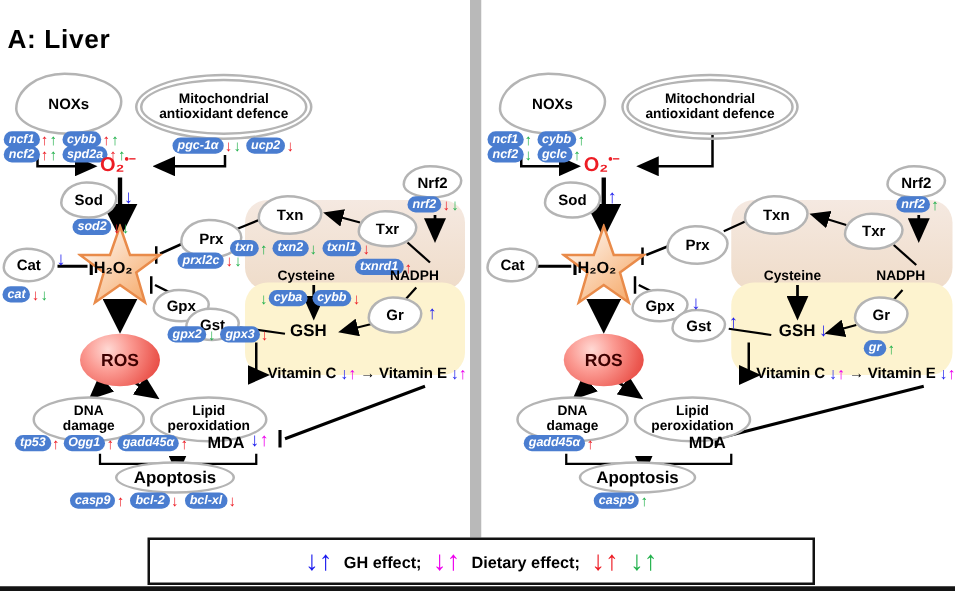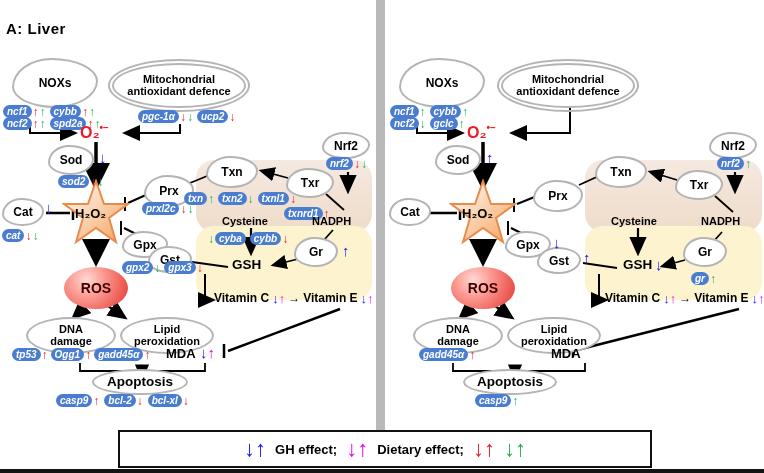--- a/index.html
+++ b/index.html
@@ -2,21 +2,21 @@
 <html style="--b: #1a1aee; --m: #ee00ee; --r: #ed1c24; --g: #22b14c; --badge: #4a7dd0;"><head>
 <meta charset="utf-8">
 <style>
   html,body{margin:0;padding:0;}
   body{width:764px;height:473px;position:relative;background:#fff;font-family:"Liberation Sans",sans-serif;overflow:hidden;}
   .panel{position:absolute;top:0;width:377px;height:430px;}
   #panelA{left:0;} #panelB{left:387px;}
   .divider{position:absolute;left:376px;top:0;width:9px;height:431px;background:#b9b9b9;}
   .botbar{position:absolute;left:0;top:469px;width:764px;height:4px;background:#141414;}
   .lbl{position:absolute;font-weight:bold;color:#000;white-space:nowrap;}
-  .title{font-size:15px;letter-spacing:0.5px;}
+  .title{font-size:21px;letter-spacing:0.5px;}
   .cloud{position:absolute;background:#fff;border:2.5px solid #b4b4b4;display:flex;align-items:center;justify-content:center;font-weight:bold;font-size:12px;border-radius:46% 54% 50% 50%/58% 46% 54% 42%;box-sizing:border-box;z-index:3;}
   .ellipse{position:absolute;background:#fff;border:2px solid #b4b4b4;border-radius:50%;display:flex;flex-direction:column;align-items:center;justify-content:center;font-weight:bold;text-align:center;line-height:1.08;box-sizing:border-box;z-index:3;}
   .mito{outline:2px solid #b4b4b4;outline-offset:2px;font-size:11px;}
   .small2{font-size:11px;}
   .zone{position:absolute;border-radius:18px;z-index:0;}
   .zone-tan{background:linear-gradient(180deg,#f5e9e1 0%,#efdcc9 100%);}
   .zone-yellow{background:#fdf3cf;}
   .generow{position:absolute;display:flex;gap:4px;align-items:center;z-index:4;}
   .gene{display:inline-flex;align-items:center;gap:1px;}
   .pill{background:var(--badge,#4a7dd0);color:#fff;font-style:italic;font-weight:bold;font-size:10px;padding:0 4px;border-radius:7px;line-height:13px;white-space:nowrap;}
@@ -225,21 +225,21 @@
         <span class="ar" style="color: rgb(237, 28, 36);">↓</span>
       </span>
     </div>
 
   <div class="cloud" style="left:122px;top:231px;width:46px;height:27px;">
       <span>Gpx</span>
     </div>
   <div class="cloud" style="left:148px;top:246px;width:44px;height:27px;">
       <span>Gst</span>
     </div>
-  <div class="generow" style="left:96px;top:261px;padding-left:26px;">
+  <div class="generow" style="left:108px;top:261px;padding-left:26px;">
       <span class="gene">
         <span class="pill">gpx2</span>
         <span class="ar" style="color: rgb(34, 177, 76);">↓</span>
       </span>
       <span class="gene">
         <span class="pill">gpx3</span>
         <span class="ar" style="color: rgb(237, 28, 36);">↓</span>
       </span>
     </div>
 

